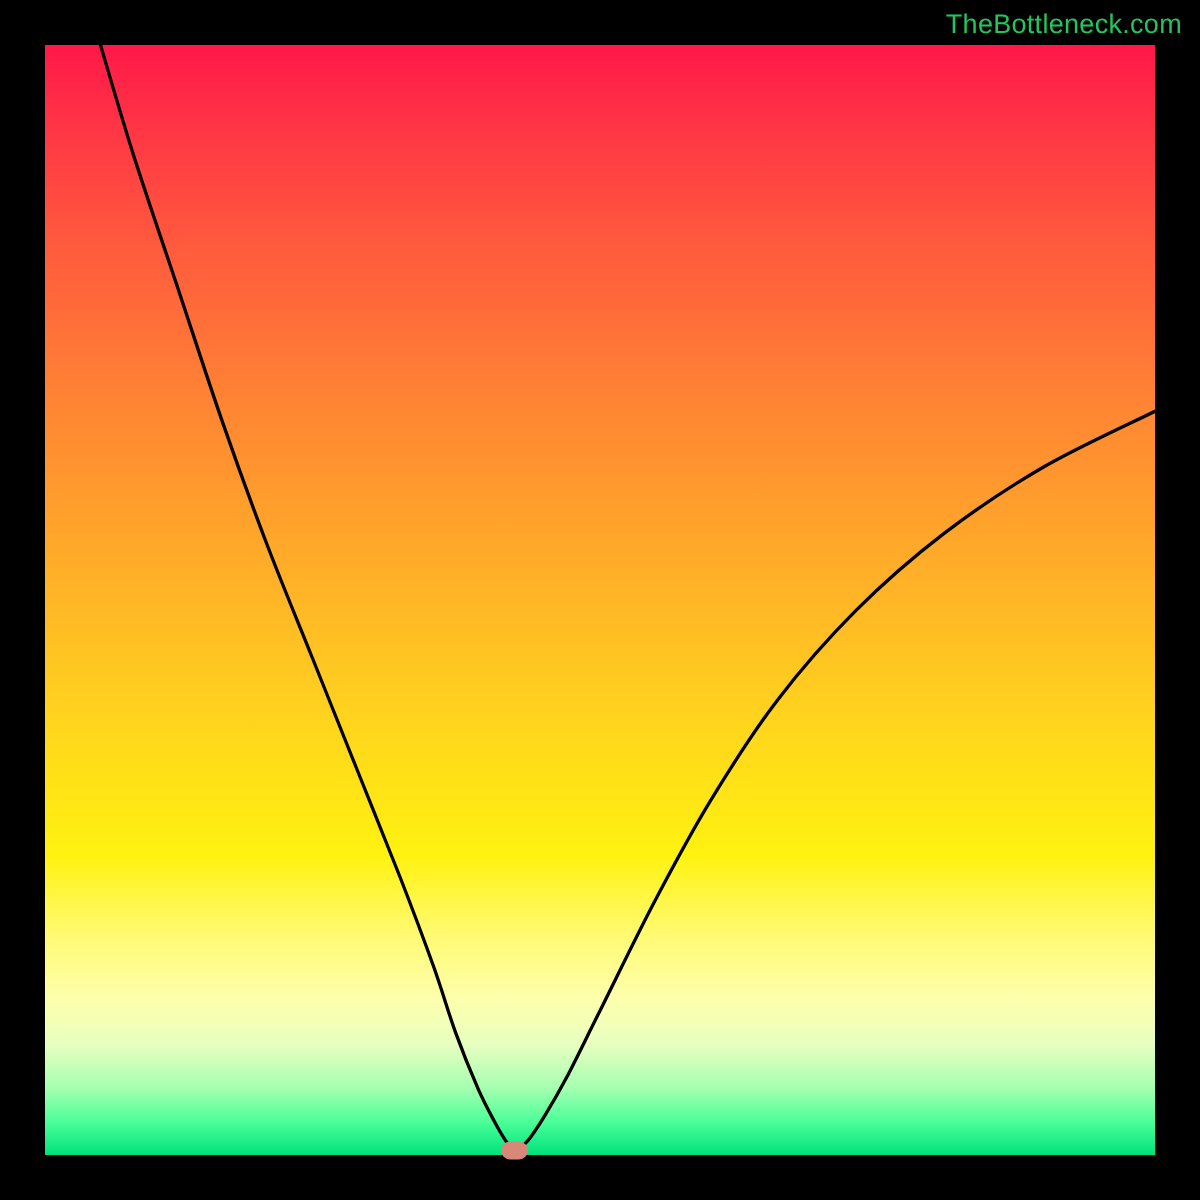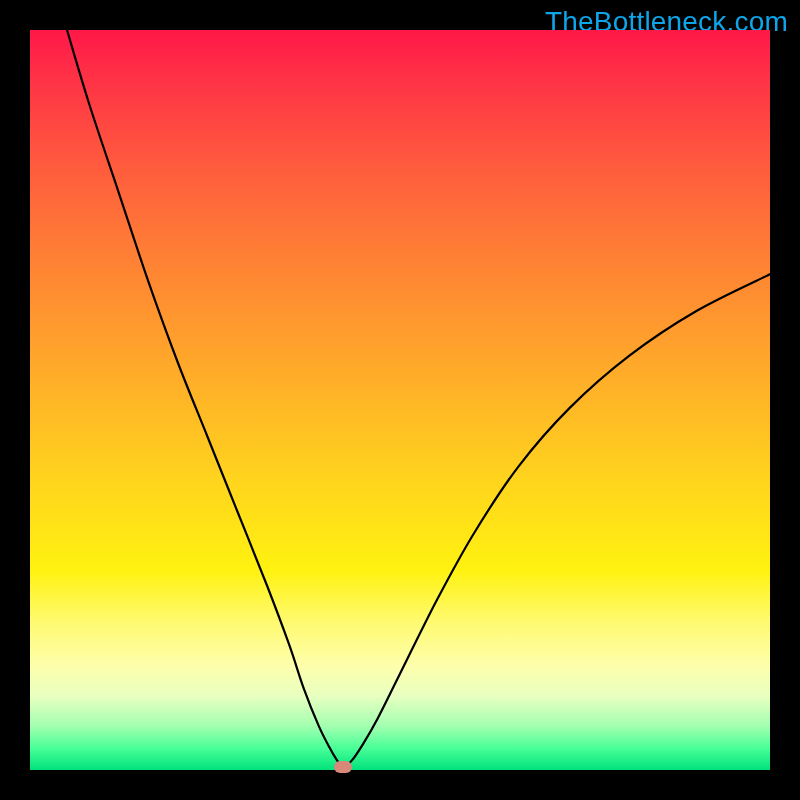--- a/index.html
+++ b/index.html
@@ -38,22 +38,22 @@
       #e8ffc0 90%,
       #a4ffb0 94%,
       #4bff98 97%,
       #00e27c 100%
     );
   }
   .watermark {
     position: absolute;
     top: 6px;
     right: 12px;
-    color: #0ea5e9;
-    font-size: 28px;
+    color: #22c55e;
+    font-size: 18px;
     font-weight: 500;
     letter-spacing: 0.2px;
     user-select: none;
   }
   .curve-svg {
     position: absolute;
     left: 0;
     top: 0;
     width: 740px;
     height: 740px;

